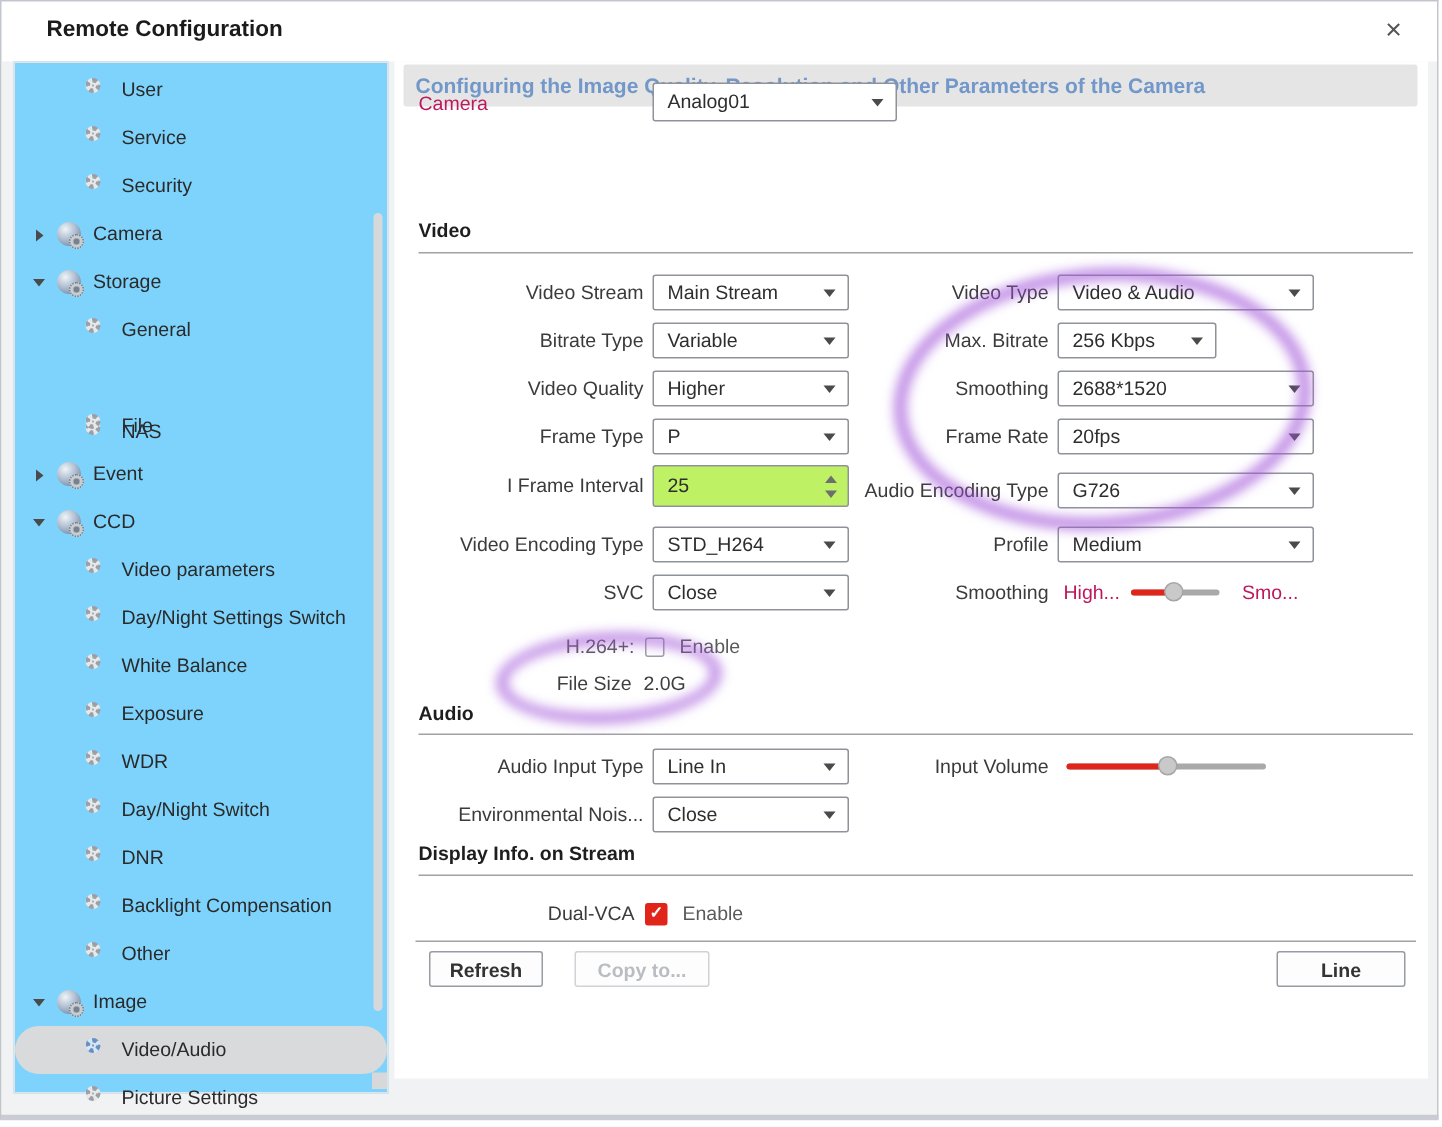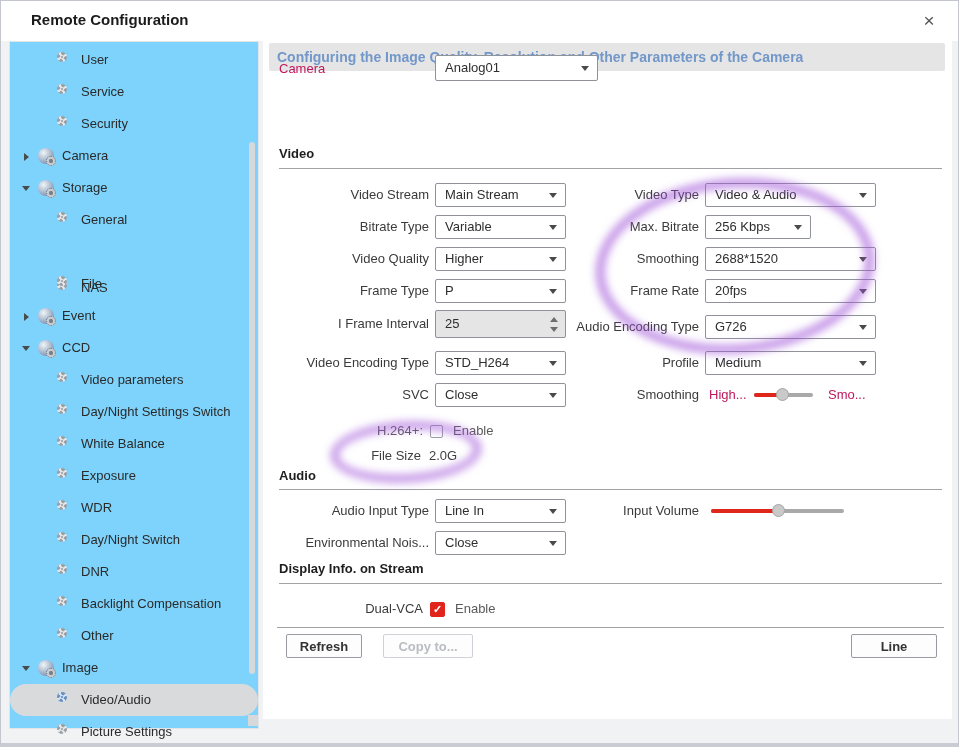--- a/index.html
+++ b/index.html
@@ -31,21 +31,21 @@
   .main-panel{position:absolute;left:262px;top:40px;width:689px;height:678px;background:#fff;}
   .header-bar{position:absolute;left:6px;top:2px;width:676px;height:28px;background:#e5e5e6;border-radius:2px;}
   .header-bar span{display:block;padding-left:8px;line-height:28px;font-size:14px;font-weight:bold;color:#7297c9;white-space:nowrap;}
   .sec-title{position:absolute;font-size:13px;font-weight:bold;color:#1e1e1e;height:20px;line-height:20px;}
   .hr{position:absolute;height:1px;background:#a2a2a4;}
   .flabel{position:absolute;height:26px;line-height:26px;font-size:13px;color:#3b3b3b;text-align:right;white-space:nowrap;}
   .flabel-left{position:absolute;height:26px;line-height:26px;font-size:13px;color:#be185d;text-align:left;white-space:nowrap;}
   .dd{position:absolute;height:24px;background:#fff;border:1px solid #8f9399;border-radius:2px;}
   .dd .dd-val{position:absolute;left:9px;top:0;line-height:22px;font-size:13px;color:#2e2e2e;white-space:nowrap;}
   .dd-caret{position:absolute;right:8px;top:9px;width:0;height:0;border-left:4px solid transparent;border-right:4px solid transparent;border-top:5px solid #4a4a4a;}
-  .input-box{position:absolute;height:28px;background:#e5e5e5;border:1px solid #8f9399;border-radius:2px;}
+  .input-box{position:absolute;height:28px;background:#bef264;border:1px solid #8f9399;border-radius:2px;}
   .input-box .in-val{position:absolute;left:9px;top:0;line-height:26px;font-size:13px;color:#2e2e2e;}
   .spin-up{position:absolute;right:7px;top:6px;width:0;height:0;border-left:4px solid transparent;border-right:4px solid transparent;border-bottom:5px solid #6e6e6e;}
   .spin-down{position:absolute;right:7px;top:16px;width:0;height:0;border-left:4px solid transparent;border-right:4px solid transparent;border-top:5px solid #6e6e6e;}
   .cb{position:absolute;width:13px;height:13px;border:1px solid #9aa0a6;background:#fff;border-radius:2px;}
   .cb.checked{width:15px;height:15px;background:#e0251b;border-color:#e0251b;}
   .cb.checked::after{content:"✓";position:absolute;left:2px;top:0px;color:#fff;font-size:11px;font-weight:bold;line-height:13px;}
   .slider-track{position:absolute;height:4px;background:#a9a9a9;border-radius:2px;}
   .slider-fill{height:100%;background:#e0251b;border-radius:2px;width:50%;}
   .slider-thumb{position:absolute;top:-5px;width:13px;height:13px;border-radius:50%;background:#c9c9c9;border:1px solid #a5a5a5;}
   .btn{position:absolute;height:24px;background:#fdfdfd;border:1px solid #989ca2;border-radius:2px;font-size:13px;font-weight:bold;color:#333;text-align:center;line-height:22px;}

